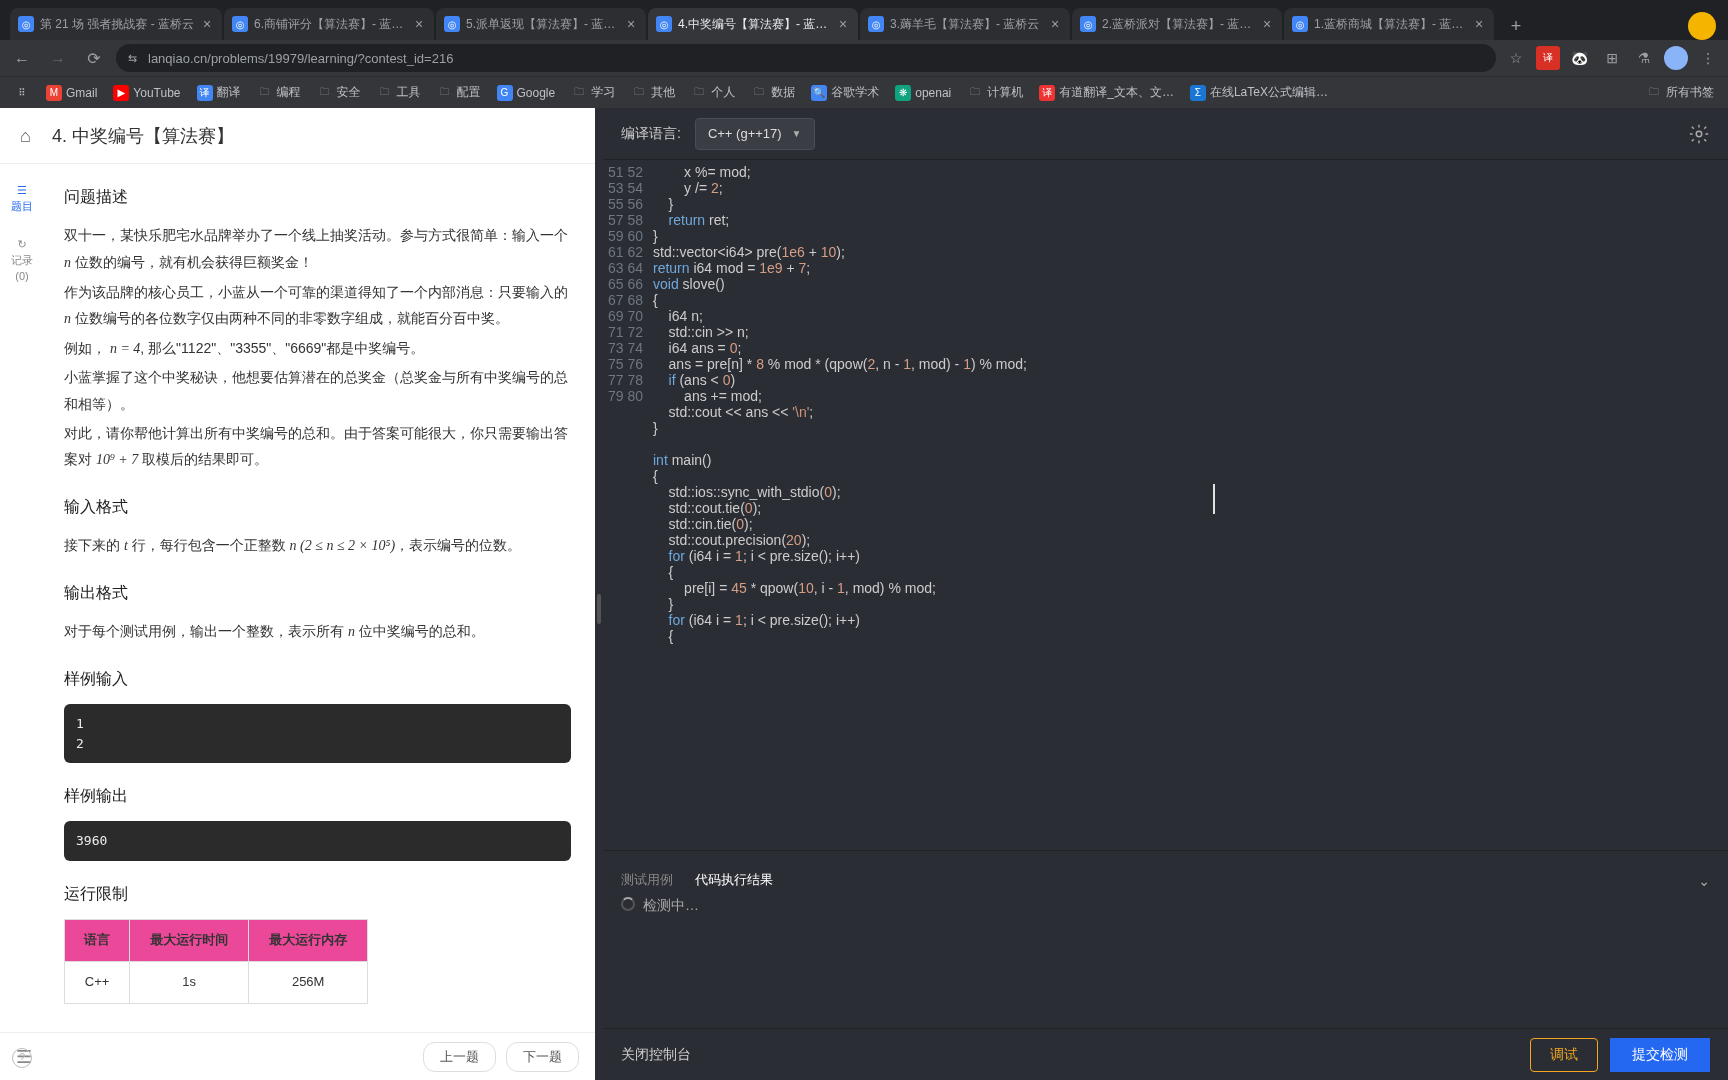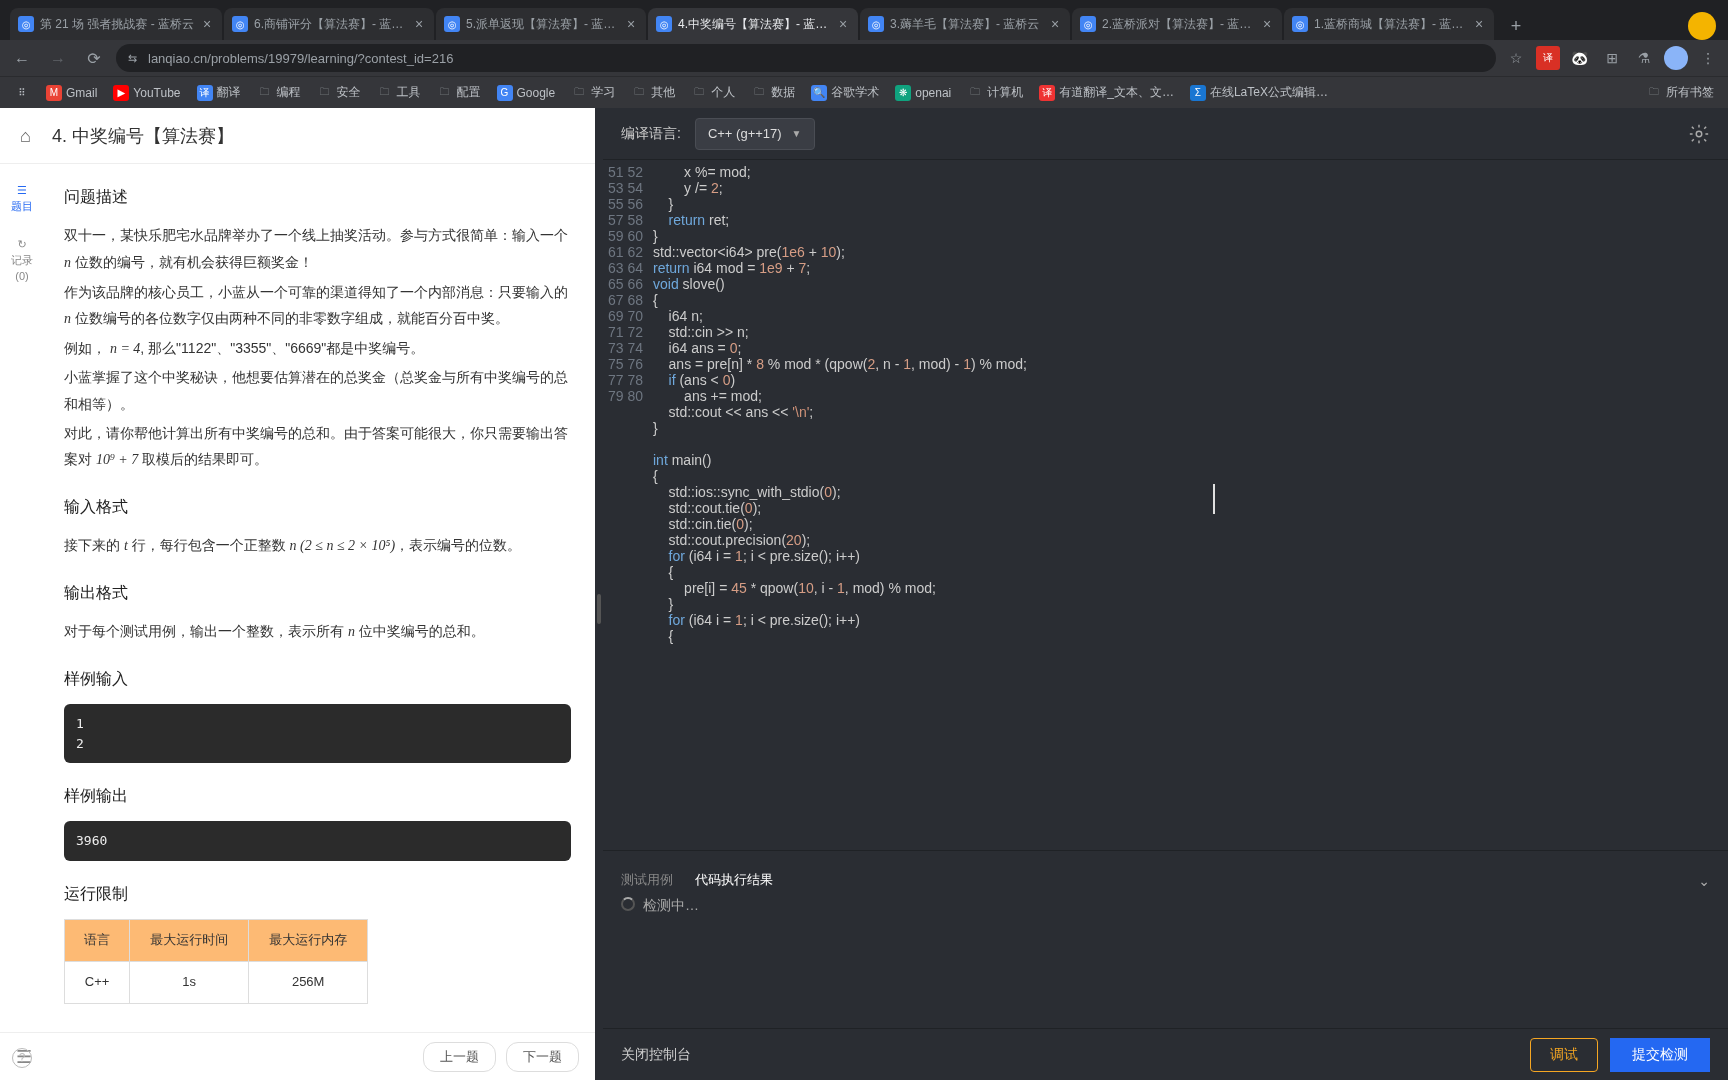--- a/index.html
+++ b/index.html
@@ -42,21 +42,21 @@
 .pp-sidebar .sitem{display:flex;flex-direction:column;align-items:center;gap:2px}
 .pp-sidebar .sitem.a{color:#2468f2}
 .pp-body{flex:1;overflow-y:auto;padding:18px 24px 18px 64px;font-size:14px;color:#333;line-height:1.9}
 .pp-body h3{font-size:16px;font-weight:400;margin:18px 0 10px 0;color:#222}
 .pp-body h3:first-child{margin-top:0}
 .pp-body p{margin:2px 0}
 .math{font-style:italic;font-family:"Times New Roman",serif}
 .codebox{background:#2b2b2b;color:#eee;border-radius:6px;padding:10px 12px;font-family:Consolas,Menlo,monospace;font-size:13px;white-space:pre;margin:6px 0;line-height:1.5}
 table.lim{border-collapse:collapse;margin-top:8px;width:60%}
 table.lim td,table.lim th{border:1px solid #ddd;padding:8px 18px;text-align:center;font-size:13px}
-table.lim th{background:#fdba74;font-weight:400}
+table.lim th{background:#ec4899;font-weight:700}
 .pp-footer{height:48px;border-top:1px solid #eee;display:flex;align-items:center;padding:0 16px;gap:10px}
 .pp-footer .listico{color:#888;font-size:18px}
 .pp-footer .spacer{flex:1}
 .pp-footer button{height:30px;padding:0 16px;border:1px solid #ddd;background:#fff;border-radius:12px;font-size:13px;color:#555}
 .help-ico{position:absolute;left:12px;bottom:12px;width:20px;height:20px;border:1.5px solid #bbb;border-radius:50%;color:#bbb;display:flex;align-items:center;justify-content:center;font-size:12px}
 
 
 .divider{width:8px;background:#2a2d33;position:relative}
 .divider::after{content:"";position:absolute;left:2px;top:50%;width:4px;height:30px;background:#555;border-radius:2px}
 

